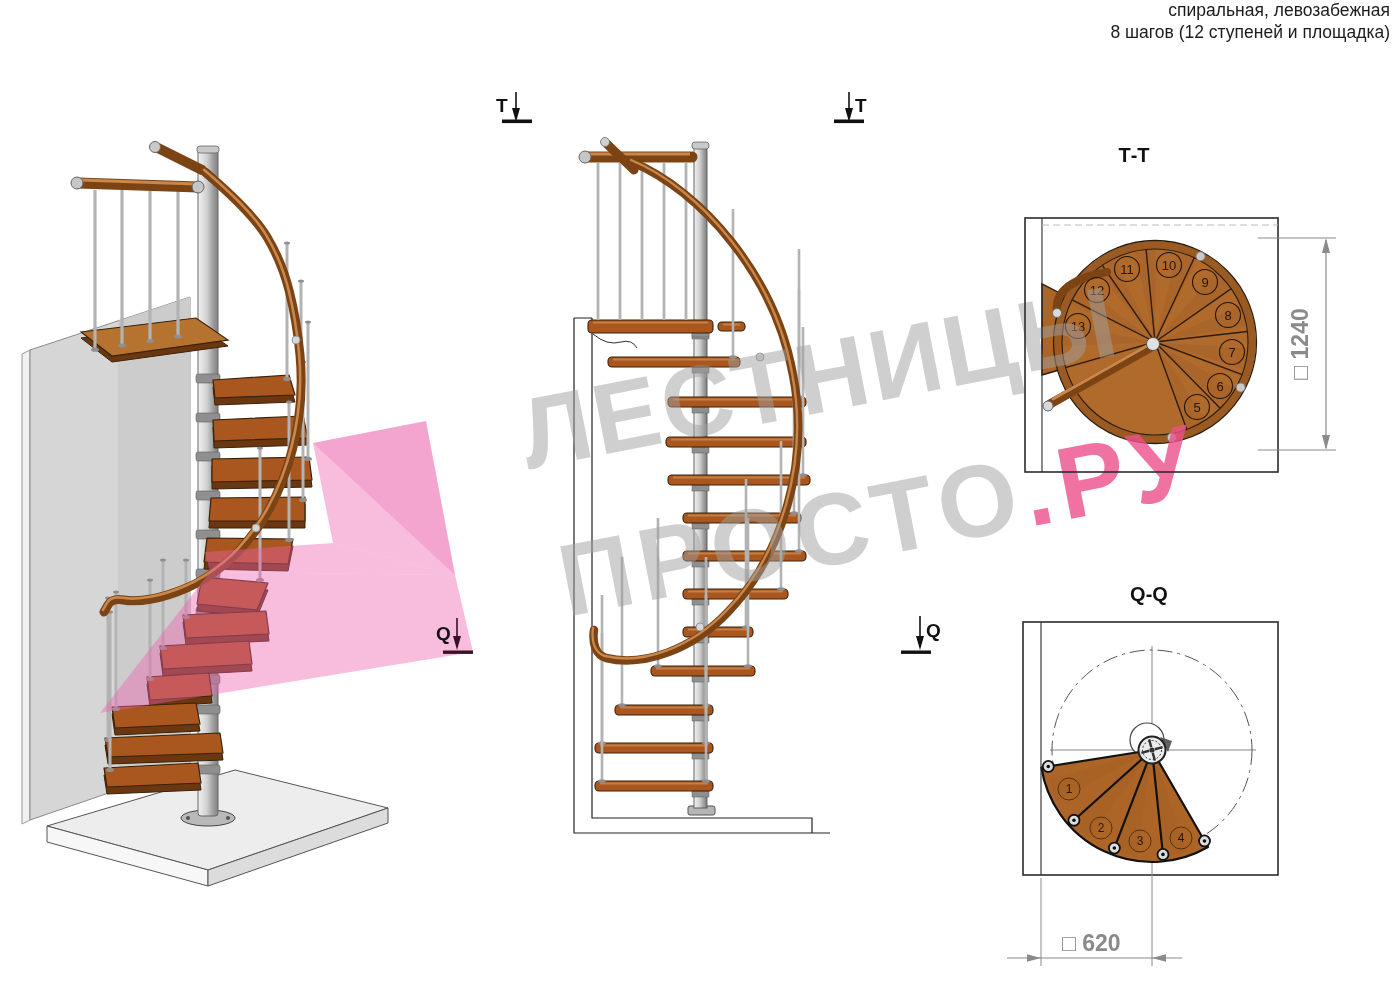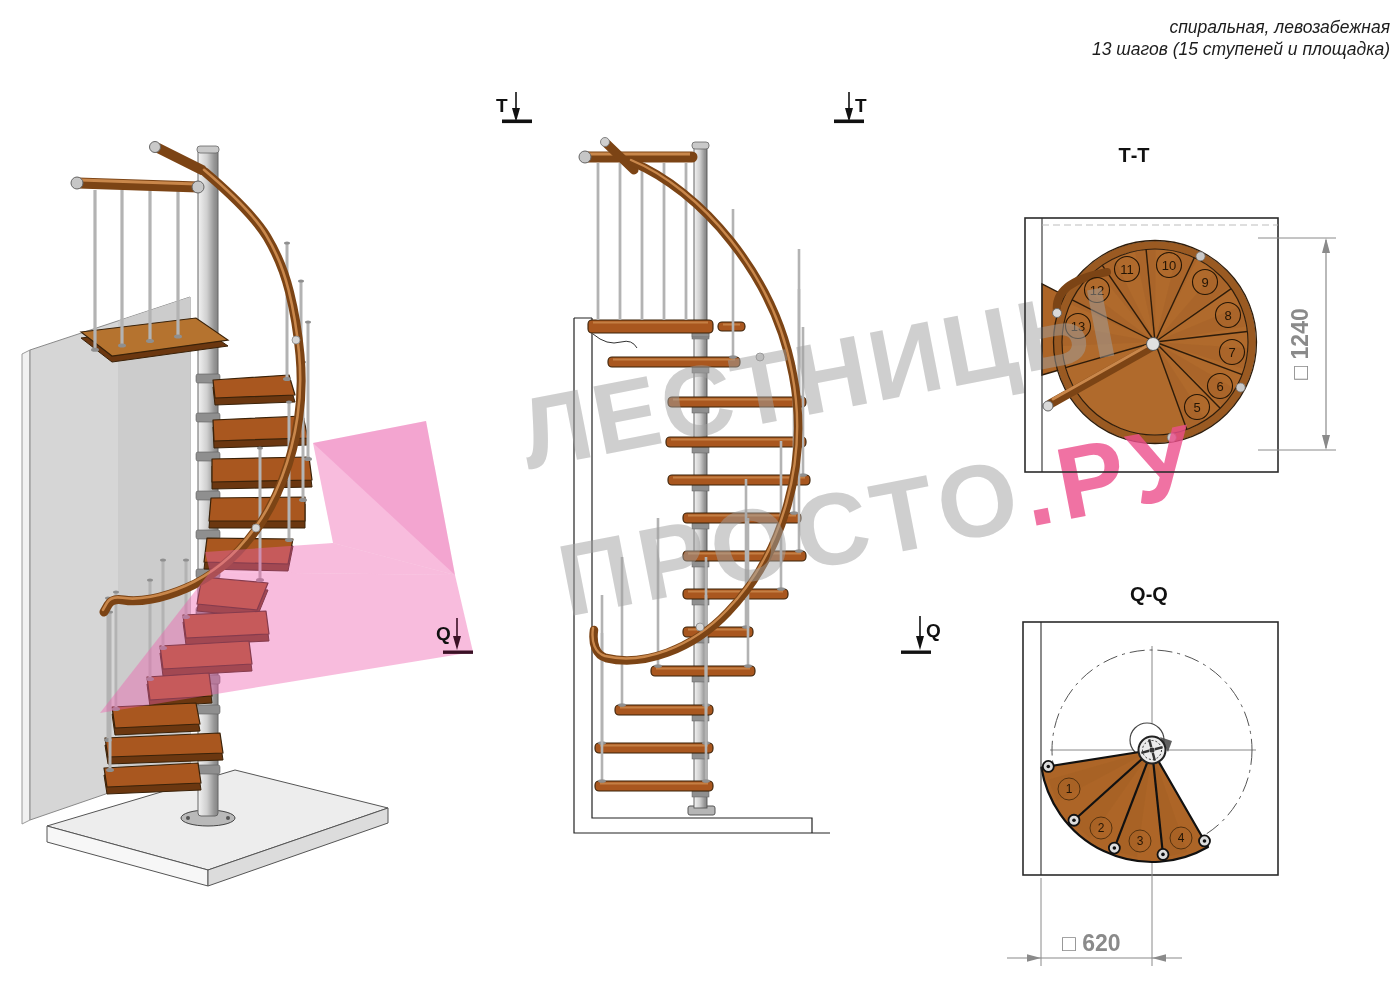--- a/index.html
+++ b/index.html
@@ -1,20 +1,20 @@
 <!DOCTYPE html>
 <html><head>
 <meta charset="utf-8">
 <style>
   html,body{margin:0;padding:0;background:#888;}
   .canvas{position:relative;width:1400px;height:988px;background:#fff;overflow:hidden;
           font-family:"Liberation Sans","DejaVu Sans",sans-serif;}
   .canvas svg{position:absolute;left:0;top:0;}
-  .header{position:absolute;top:17px;right:10px;text-align:right;color:#1c1c1c;
-          font-size:17.5px;line-height:21.5px;font-weight:400;font-style:italic;}
+  .header{position:absolute;top:0;right:10px;text-align:right;color:#1c1c1c;
+          font-size:17.5px;line-height:21.5px;font-weight:400;}
   .header p{margin:0;}
   text{font-family:"Liberation Sans","DejaVu Sans",sans-serif;}
   .dim-text{font-size:23px;font-weight:bold;fill:#8a8a8a;}
   .sec-title{font-size:20px;font-weight:bold;fill:#111;}
   .marker-text{font-size:19px;font-weight:bold;fill:#111;}
   .wm1{font-size:100px;font-weight:bold;letter-spacing:3px;}
   .wm2{font-size:102px;font-weight:bold;letter-spacing:7px;}
 </style>
 </head>
 <body>
@@ -389,15 +389,15 @@
       <line x1="1152" y1="868" x2="1152" y2="966" stroke="#8a8a8a" stroke-width="1"></line>
       <line x1="1007" y1="958" x2="1182" y2="958" stroke="#8a8a8a" stroke-width="1.2"></line>
       <polygon points="1041,958 1027,954.2 1027,961.8" fill="#8a8a8a"></polygon>
       <polygon points="1152,958 1166,954.2 1166,961.8" fill="#8a8a8a"></polygon>
       <text class="dim-text" x="1062" y="951">□ 620</text>
     </g>
   </svg>
 
   <div class="header">
     <p>спиральная, левозабежная</p>
-    <p>13 шагов (15 ступеней и площадка)</p>
+    <p>8 шагов (12 ступеней и площадка)</p>
   </div>
 </div>
 
 </body></html>

